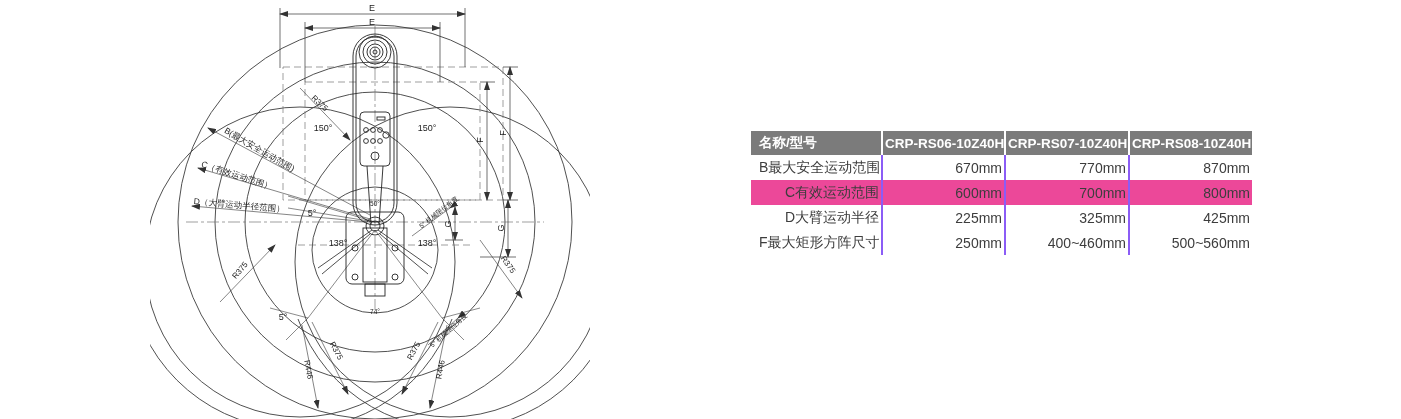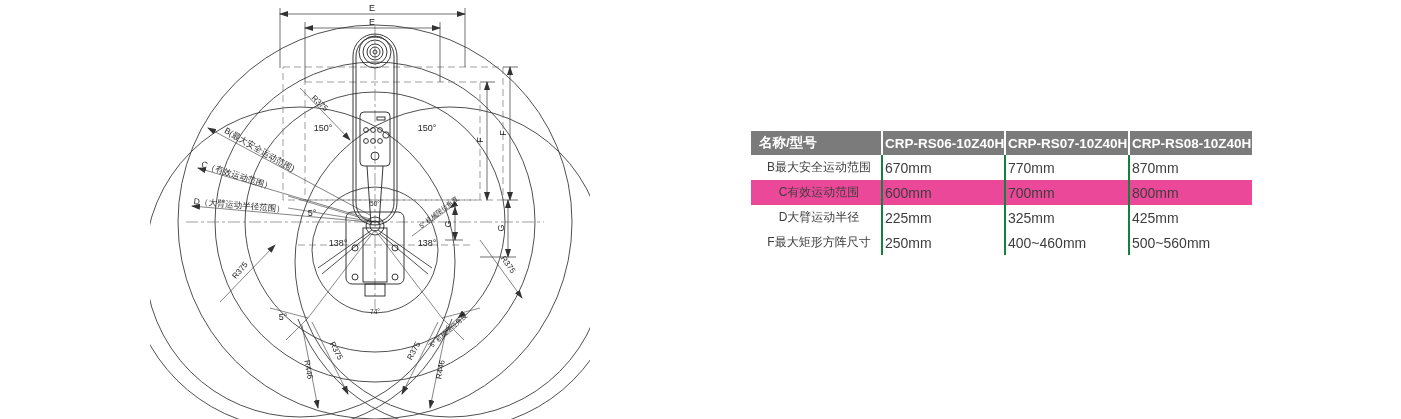--- a/index.html
+++ b/index.html
@@ -25,24 +25,24 @@
   table.spec col.c1{width:123px;}
   table.spec col.c2{width:124px;}
   table.spec col.c3{width:123px;}
   table.spec th{
     background:#7b7b7b;color:#fff;font-size:13.5px;font-weight:bold;
     height:24px;text-align:right;border-left:2px solid #fff;padding:0 2px;
     white-space:nowrap;overflow:hidden;
   }
   table.spec th:first-child{border-left:none;text-align:left;padding-left:8px;}
   table.spec td{
-    font-size:14px;color:#3d3d3d;height:25px;text-align:left;
-    border-left:2px solid #15803d;padding:0 2px;white-space:nowrap;overflow:hidden;
-  }
-  table.spec td:first-child{border-left:none;text-align:center;padding-left:8px;font-size:12px;}
+    font-size:14px;color:#3d3d3d;height:25px;text-align:right;
+    border-left:2px solid #8b5cf6;padding:0 2px;white-space:nowrap;overflow:hidden;
+  }
+  table.spec td:first-child{border-left:none;text-align:right;padding-left:8px;font-size:14px;}
   table.spec tr.alt td{background:#ec4899;}
 </style>
 </head>
 <body>
 
 <div class="diagram-wrap">
 <svg width="440" height="419" viewBox="0 0 440 419">
   <defs>
     <marker id="arw" markerWidth="9" markerHeight="6" refX="8" refY="3" orient="auto" markerUnits="userSpaceOnUse">
       <path d="M0,0 L9,3 L0,6 Z" fill="#333"></path>

